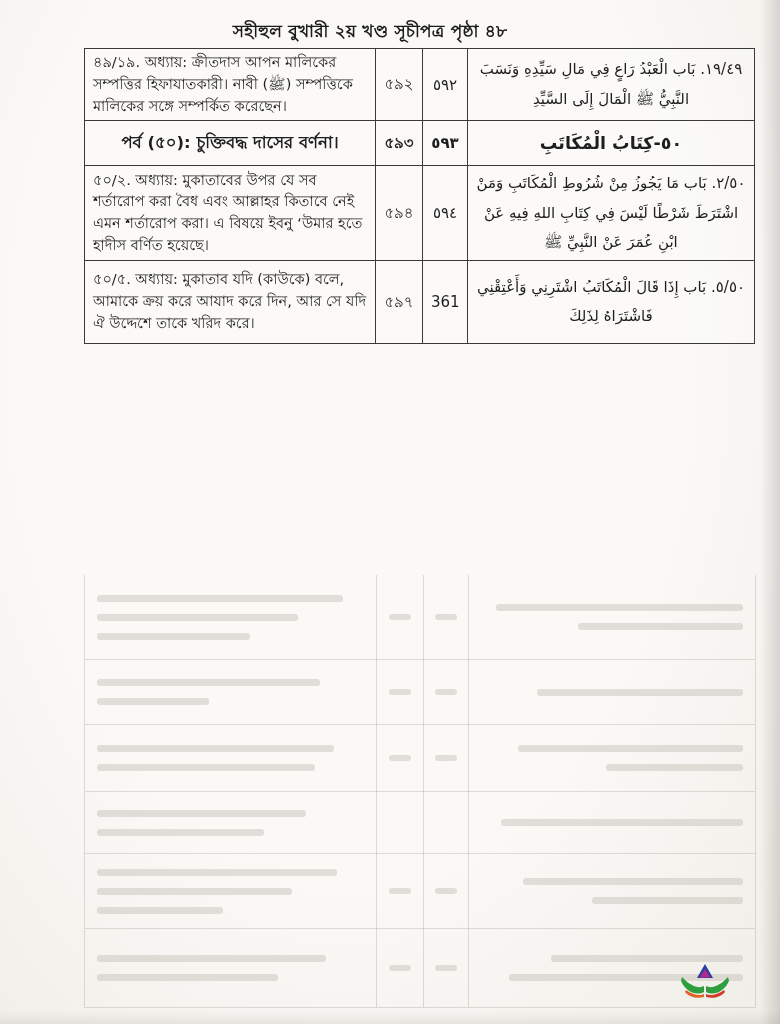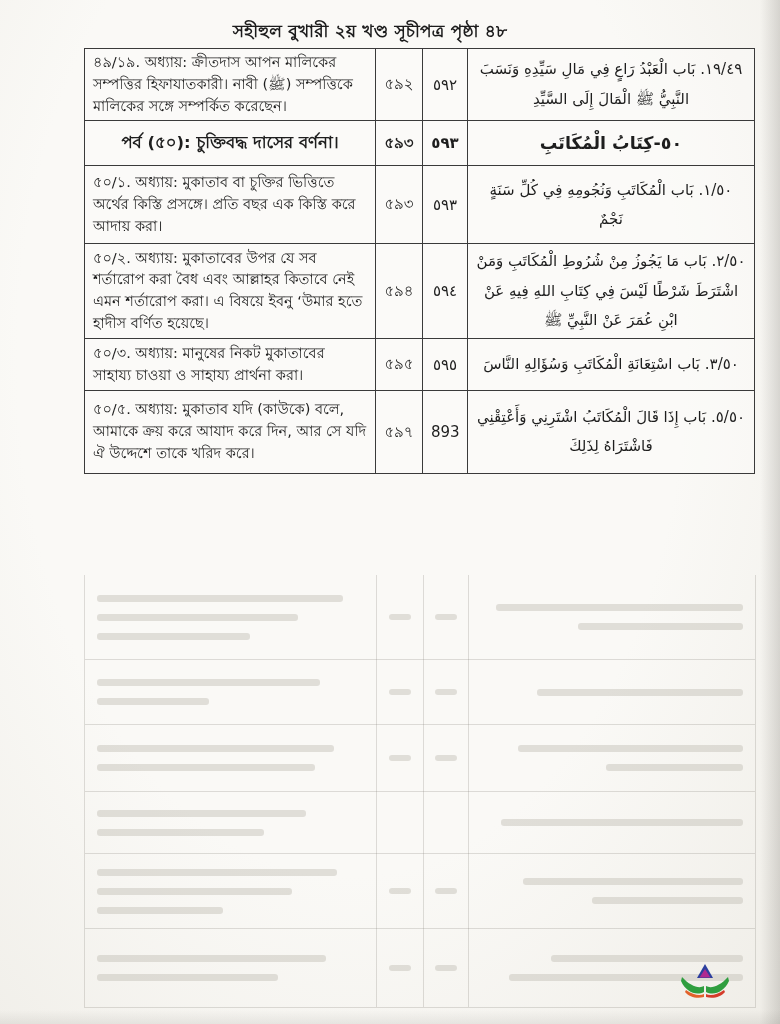--- a/index.html
+++ b/index.html
@@ -77,42 +77,30 @@
       <td class="num-cell">৫৯২</td>
       <td class="num-cell">٥٩٢</td>
       <td class="ar-cell">١٩/٤٩. بَاب الْعَبْدُ رَاعٍ فِي مَالِ سَيِّدِهِ وَنَسَبَ النَّبِيُّ ﷺ الْمَالَ إِلَى السَّيِّدِ</td>
     </tr>
     <tr class="r3 section">
       <td class="bn-cell">পর্ব (৫০): চুক্তিবদ্ধ দাসের বর্ণনা।</td>
       <td class="num-cell">৫৯৩</td>
       <td class="num-cell">٥٩٣</td>
       <td class="ar-cell">٥٠-كِتَابُ الْمُكَاتَبِ</td>
     </tr>
-    <tr class="r4">
-      <td class="bn-cell">৫০/১. অধ্যায়: মুকাতাব বা চুক্তির ভিত্তিতে অর্থের কিস্তি প্রসঙ্গে। প্রতি বছর এক কিস্তি করে আদায় করা।</td>
-      <td class="num-cell">৫৯৩</td>
-      <td class="num-cell">٥٩٣</td>
-      <td class="ar-cell">١/٥٠. بَاب الْمُكَاتَبِ وَنُجُومِهِ فِي كُلِّ سَنَةٍ نَجْمٌ</td>
-    </tr>
     <tr class="r5">
       <td class="bn-cell">৫০/২. অধ্যায়: মুকাতাবের উপর যে সব শর্তারোপ করা বৈধ এবং আল্লাহর কিতাবে নেই এমন শর্তারোপ করা।  এ বিষয়ে ইবনু ‘উমার হতে হাদীস বর্ণিত হয়েছে।</td>
       <td class="num-cell">৫৯৪</td>
       <td class="num-cell">٥٩٤</td>
       <td class="ar-cell">٢/٥٠. بَاب مَا يَجُوزُ مِنْ شُرُوطِ الْمُكَاتَبِ وَمَنْ اشْتَرَطَ شَرْطًا لَيْسَ فِي كِتَابِ اللهِ فِيهِ عَنْ ابْنِ عُمَرَ عَنْ النَّبِيِّ ﷺ</td>
     </tr>
-    <tr class="r6">
-      <td class="bn-cell">৫০/৩. অধ্যায়: মানুষের নিকট মুকাতাবের সাহায্য চাওয়া ও সাহায্য প্রার্থনা করা।</td>
-      <td class="num-cell">৫৯৫</td>
-      <td class="num-cell">٥٩٥</td>
-      <td class="ar-cell">٣/٥٠. بَاب اسْتِعَانَةِ الْمُكَاتَبِ وَسُؤَالِهِ النَّاسَ</td>
-    </tr>
     <tr class="r8">
       <td class="bn-cell">৫০/৫. অধ্যায়: মুকাতাব যদি (কাউকে) বলে, আমাকে ক্রয় করে আযাদ করে দিন, আর সে যদি ঐ উদ্দেশে তাকে খরিদ করে।</td>
       <td class="num-cell">৫৯৭</td>
-      <td class="num-cell">893</td>
+      <td class="num-cell">361</td>
       <td class="ar-cell">٥/٥٠. بَاب إِذَا قَالَ الْمُكَاتَبُ اشْتَرِنِي وَأَعْتِقْنِي فَاشْتَرَاهُ لِذَلِكَ</td>
     </tr>
   </tbody>
 </table>
 
 <div class="ghost" id="ghost">
   <div class="gv" style="left:291px"></div>
   <div class="gv" style="left:338px"></div>
   <div class="gv" style="left:383px"></div>
 <div class="g-row" style="height: 85px;">

